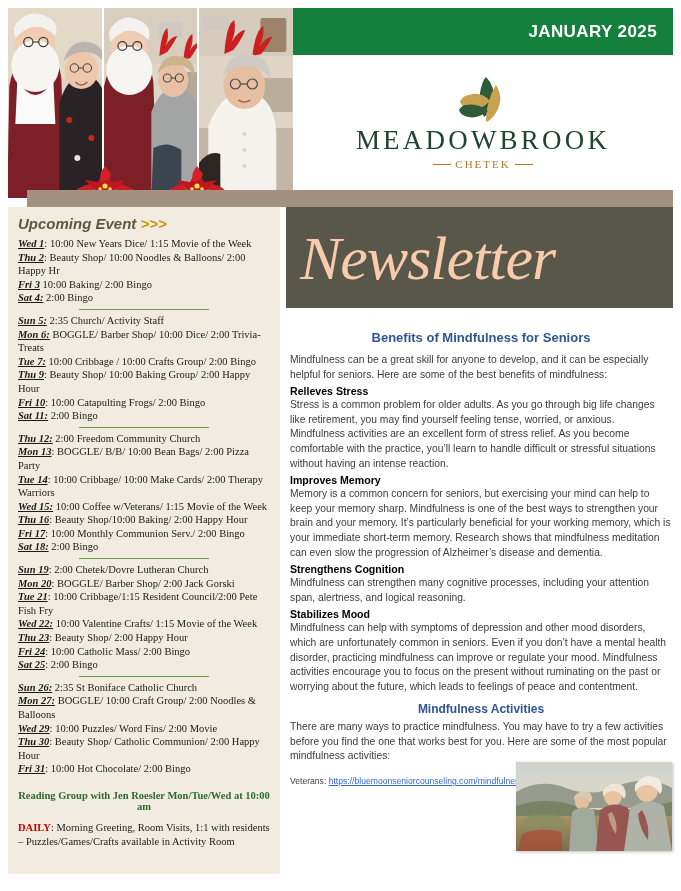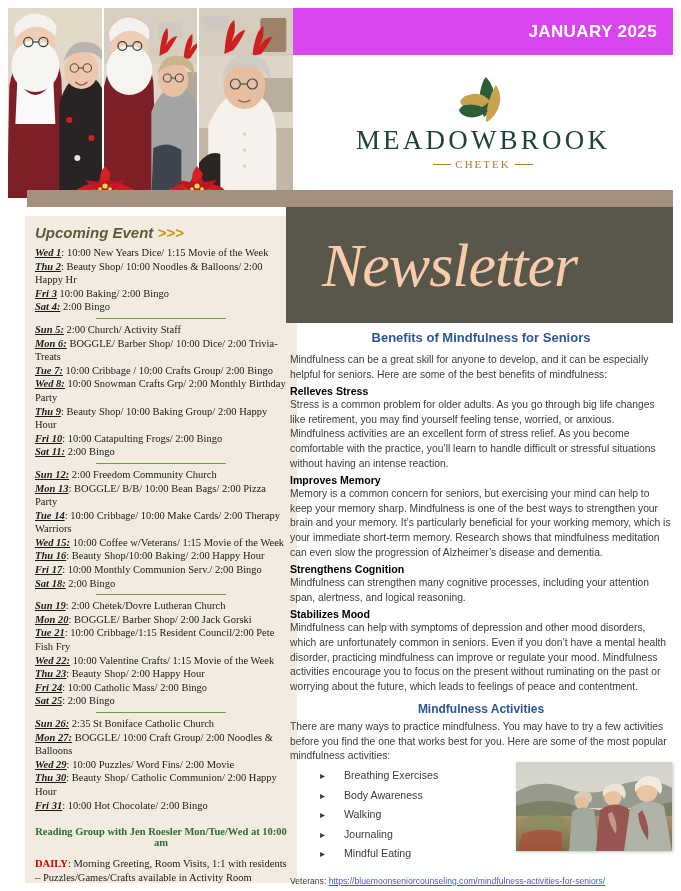--- a/index.html
+++ b/index.html
@@ -48,21 +48,21 @@
     pointer-events: none;
   }
   .poinsettia.p1 { left: 58px; }
   .poinsettia.p2 { left: 150px; }
 
   
   .date-bar {
     position: absolute;
     left: 293px; top: 8px;
     width: 380px; height: 47px;
-    background: #d946ef;
+    background: #15803d;
     display: flex;
     align-items: center;
     justify-content: flex-end;
     box-sizing: border-box;
     padding-right: 16px;
   }
   .date-bar-text {
     color: #ffffff;
     font-size: 17px;
     font-weight: bold;
@@ -107,27 +107,26 @@
   .taupe-band {
     position: absolute;
     left: 27px; top: 190px;
     width: 646px; height: 17px;
     background: #a3907f;
   }
 
   
   .calendar {
     position: absolute;
-    left: 8px; top: 216px;
+    left: 8px; top: 207px;
     width: 272px; height: 667px;
     background: #f2ece0;
     box-sizing: border-box;
     padding: 8px 10px 8px 10px;
     overflow: hidden;
-    margin-left: 17px;
   }
   .cal-heading {
     font-family: "Liberation Sans", sans-serif;
     font-size: 15px;
     font-weight: bold;
     font-style: italic;
     color: #5c5a3e;
     margin-bottom: 5px;
   }
   .cal-heading .arrows { color: #c8960c; }
@@ -169,26 +168,26 @@
     color: #1a1a1a;
     line-height: 13.6px;
   }
   .weekly-line .tag { font-weight: bold; }
   .tag-daily    { color: #cc0000; }
 
   
   .news-banner {
     position: absolute;
     left: 286px; top: 207px;
-    width: 387px; height: 116px;
+    width: 387px; height: 101px;
     background: #59574a;
     display: flex;
     align-items: center;
     box-sizing: border-box;
-    padding-left: 36px;
+    padding-left: 14px;
   }
   .news-banner-text {
     font-family: "Liberation Serif", serif;
     font-style: italic;
     font-size: 62px;
     color: #f7cbab;
     line-height: 1;
     letter-spacing: -1px;
   }
 
@@ -410,29 +409,28 @@
     <div class="cal-heading">
       <span>Upcoming Event</span>
       <span class="arrows">&gt;&gt;&gt;</span>
     </div>
     <div class="cal-list" id="cal-list">
         <div class="cal-line"><span class="day">Wed 1</span><span>: 10:00 New Years Dice/ 1:15 Movie of the Week</span></div>
         <div class="cal-line"><span class="day">Thu 2</span><span>: Beauty Shop/ 10:00 Noodles &amp; Balloons/ 2:00 Happy Hr</span></div>
         <div class="cal-line"><span class="day">Fri 3</span><span> 10:00 Baking/ 2:00 Bingo</span></div>
         <div class="cal-line"><span class="day">Sat 4:</span><span> 2:00 Bingo</span></div>
         <div class="week-rule"></div>
-        <div class="cal-line"><span class="day">Sun 5:</span><span>  2:00 Church/ Activity Staff</span></div>
+        <div class="cal-line"><span class="day">Sun 5:</span><span>  2:35 Church/ Activity Staff</span></div>
         <div class="cal-line"><span class="day">Mon 6:</span><span>  BOGGLE/ Barber Shop/ 10:00 Dice/ 2:00 Trivia-Treats</span></div>
         <div class="cal-line"><span class="day">Tue 7:</span><span> 10:00 Cribbage / 10:00 Crafts Group/ 2:00 Bingo</span></div>
-        <div class="cal-line"><span class="day">Wed 8:</span><span> 10:00 Snowman Crafts Grp/ 2:00 Monthly Birthday Party</span></div>
         <div class="cal-line"><span class="day">Thu 9</span><span>: Beauty Shop/ 10:00 Baking Group/ 2:00 Happy Hour</span></div>
         <div class="cal-line"><span class="day">Fri 10</span><span>: 10:00 Catapulting Frogs/ 2:00 Bingo</span></div>
         <div class="cal-line"><span class="day">Sat 11:</span><span> 2:00 Bingo</span></div>
         <div class="week-rule"></div>
-        <div class="cal-line"><span class="day">Sun 12:</span><span> 2:00 Freedom Community Church</span></div>
+        <div class="cal-line"><span class="day">Thu 12:</span><span> 2:00 Freedom Community Church</span></div>
         <div class="cal-line"><span class="day">Mon 13</span><span>: BOGGLE/ B/B/ 10:00 Bean Bags/ 2:00 Pizza Party</span></div>
         <div class="cal-line"><span class="day">Tue 14</span><span>: 10:00 Cribbage/ 10:00 Make Cards/ 2:00 Therapy Warriors</span></div>
         <div class="cal-line"><span class="day">Wed 15:</span><span> 10:00 Coffee w/Veterans/ 1:15 Movie of the Week</span></div>
         <div class="cal-line"><span class="day">Thu 16</span><span>: Beauty Shop/10:00 Baking/ 2:00 Happy Hour</span></div>
         <div class="cal-line"><span class="day">Fri 17</span><span>: 10:00 Monthly Communion Serv./ 2:00 Bingo</span></div>
         <div class="cal-line"><span class="day">Sat 18:</span><span> 2:00 Bingo</span></div>
         <div class="week-rule"></div>
         <div class="cal-line"><span class="day">Sun 19</span><span>: 2:00 Chetek/Dovre Lutheran Church</span></div>
         <div class="cal-line"><span class="day">Mon 20</span><span>: BOGGLE/ Barber Shop/ 2:00 Jack Gorski</span></div>
         <div class="cal-line"><span class="day">Tue 21</span><span>: 10:00 Cribbage/1:15 Resident Council/2:00 Pete Fish Fry</span></div>
@@ -472,27 +470,20 @@
         <div class="art-h">Strengthens Cognition</div>
         <p class="art-p">Mindfulness can strengthen many cognitive processes, including your attention span, alertness, and logical reasoning.</p>
         <div class="art-h">Stabilizes Mood</div>
         <p class="art-p">Mindfulness can help with symptoms of depression and other mood disorders, which are unfortunately common in seniors. Even if you don’t have a mental health disorder, practicing mindfulness can improve or regulate your mood. Mindfulness activities encourage you to focus on the present without ruminating on the past or worrying about the future, which leads to feelings of peace and contentment.</p>
       </div>
 
     <div class="art-sub">Mindfulness Activities</div>
     <p class="art-p">There are many ways to practice mindfulness. You may have to try a few activities before you find the one that works best for you. Here are some of the most popular mindfulness activities:</p>
 
     <div class="activities">
-      <ul class="act-list" id="act-list">
-          <li>Breathing Exercises</li>
-          <li>Body Awareness</li>
-          <li>Walking</li>
-          <li>Journaling</li>
-          <li>Mindful Eating</li>
-        </ul>
       <div class="act-photo">
         <svg viewBox="0 0 156 89" preserveAspectRatio="xMidYMid slice">
           <defs>
             <linearGradient id="sky" x1="0" y1="0" x2="0" y2="1">
               <stop offset="0" stop-color="#cdd6da"></stop>
               <stop offset="1" stop-color="#e8dcc6"></stop>
             </linearGradient>
             <linearGradient id="grnd" x1="0" y1="0" x2="0" y2="1">
               <stop offset="0" stop-color="#9e8f6a"></stop>
               <stop offset="1" stop-color="#6f6347"></stop>

